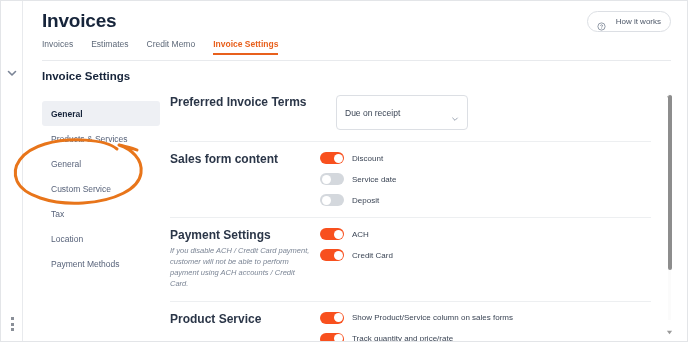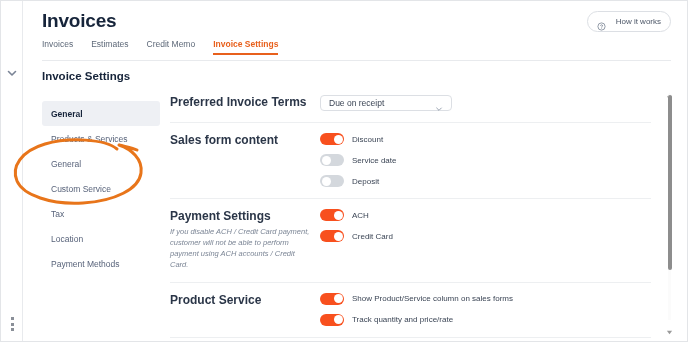--- a/index.html
+++ b/index.html
@@ -196,30 +196,31 @@
     font-size: 7.5px;
     line-height: 1.45;
     color: #7b8595;
     font-style: italic;
   }
   .row-fields { flex: 1 1 auto; }
 
   
   .select {
     width: 132px;
-    height: 16px;
+    height: 35px;
     border: 1px solid #dcdfe4;
     border-radius: 4px;
     background: #ffffff;
     display: flex;
     align-items: center;
     justify-content: space-between;
     padding: 0 8px;
     box-sizing: border-box;
     cursor: pointer;
+    margin-left: 16px;
   }
   .select .val {
     font-size: 8.5px;
     color: #3b4555;
   }
   .chev { display:block; width:8px; height:8px; }
 
   
   .toggle-row {
     display: flex;

